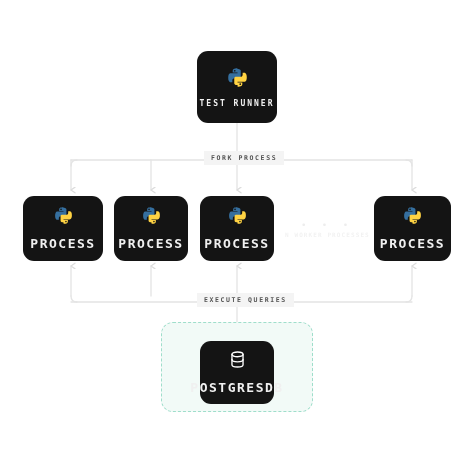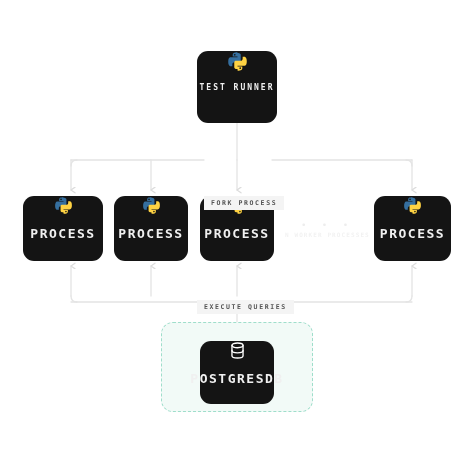--- a/index.html
+++ b/index.html
@@ -43,21 +43,21 @@
 
   
   .node {
     position: absolute;
     box-sizing: border-box;
     background: #141414;
     border-radius: 11px;
     display: flex;
     flex-direction: column;
     align-items: center;
-    justify-content: flex-start;
+    justify-content: center;
     color: #ffffff;
   }
   .node-label {
     font-size: 13px;
     letter-spacing: 1.5px;
     font-weight: bold;
     color: #f0f0f0;
     white-space: nowrap;
     text-transform: uppercase;
   }
@@ -80,22 +80,22 @@
     position: absolute;
     background: #f4f4f4;
     color: #555555;
     font-size: 6.5px;
     font-weight: bold;
     letter-spacing: 1.6px;
     padding: 3px 7px;
     white-space: nowrap;
     text-transform: uppercase;
   }
-  .bus-fork    { left: 204px; top: 151px; margin-top: 45px; }
-  .bus-execute { left: 197px; top: 300px; }
+  .bus-fork    { left: 204px; top: 151px; }
+  .bus-execute { left: 197px; top: 293px; }
 
   
   .ghost-note {
     position: absolute;
     left: 285px;
     top: 231px;
     width: 84px;
     text-align: center;
     color: #f2f2f2;
     font-size: 6px;

